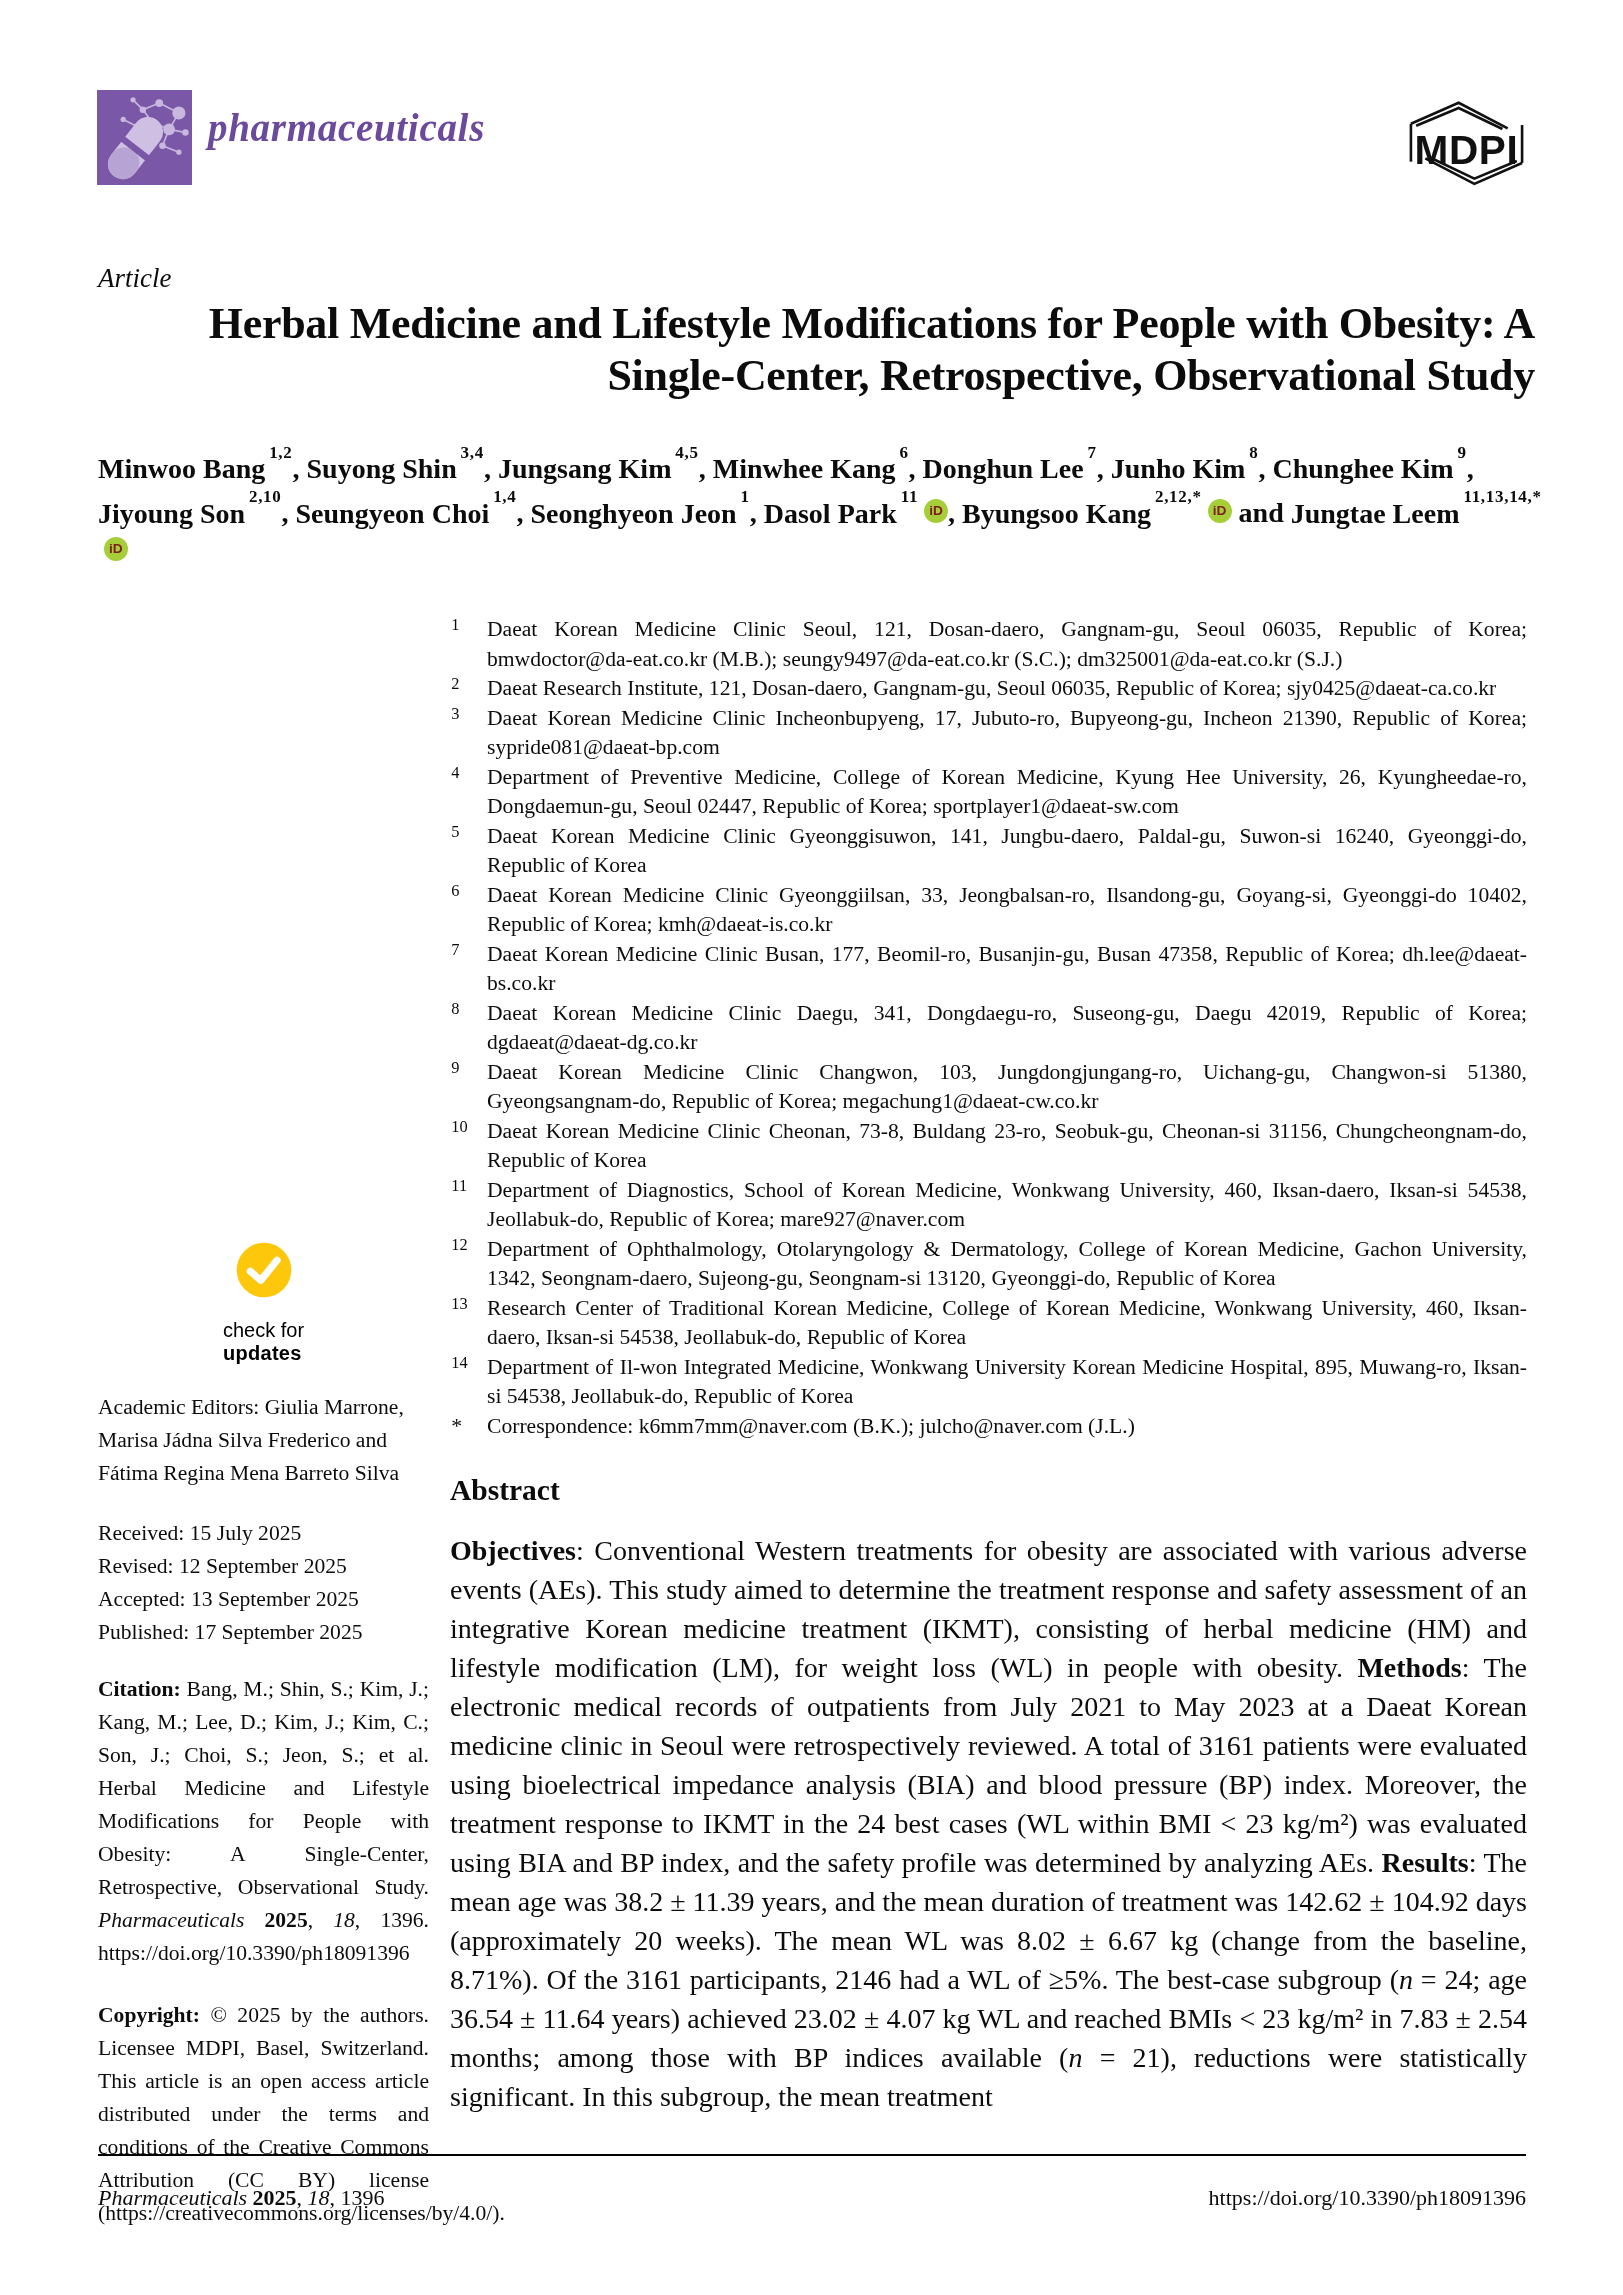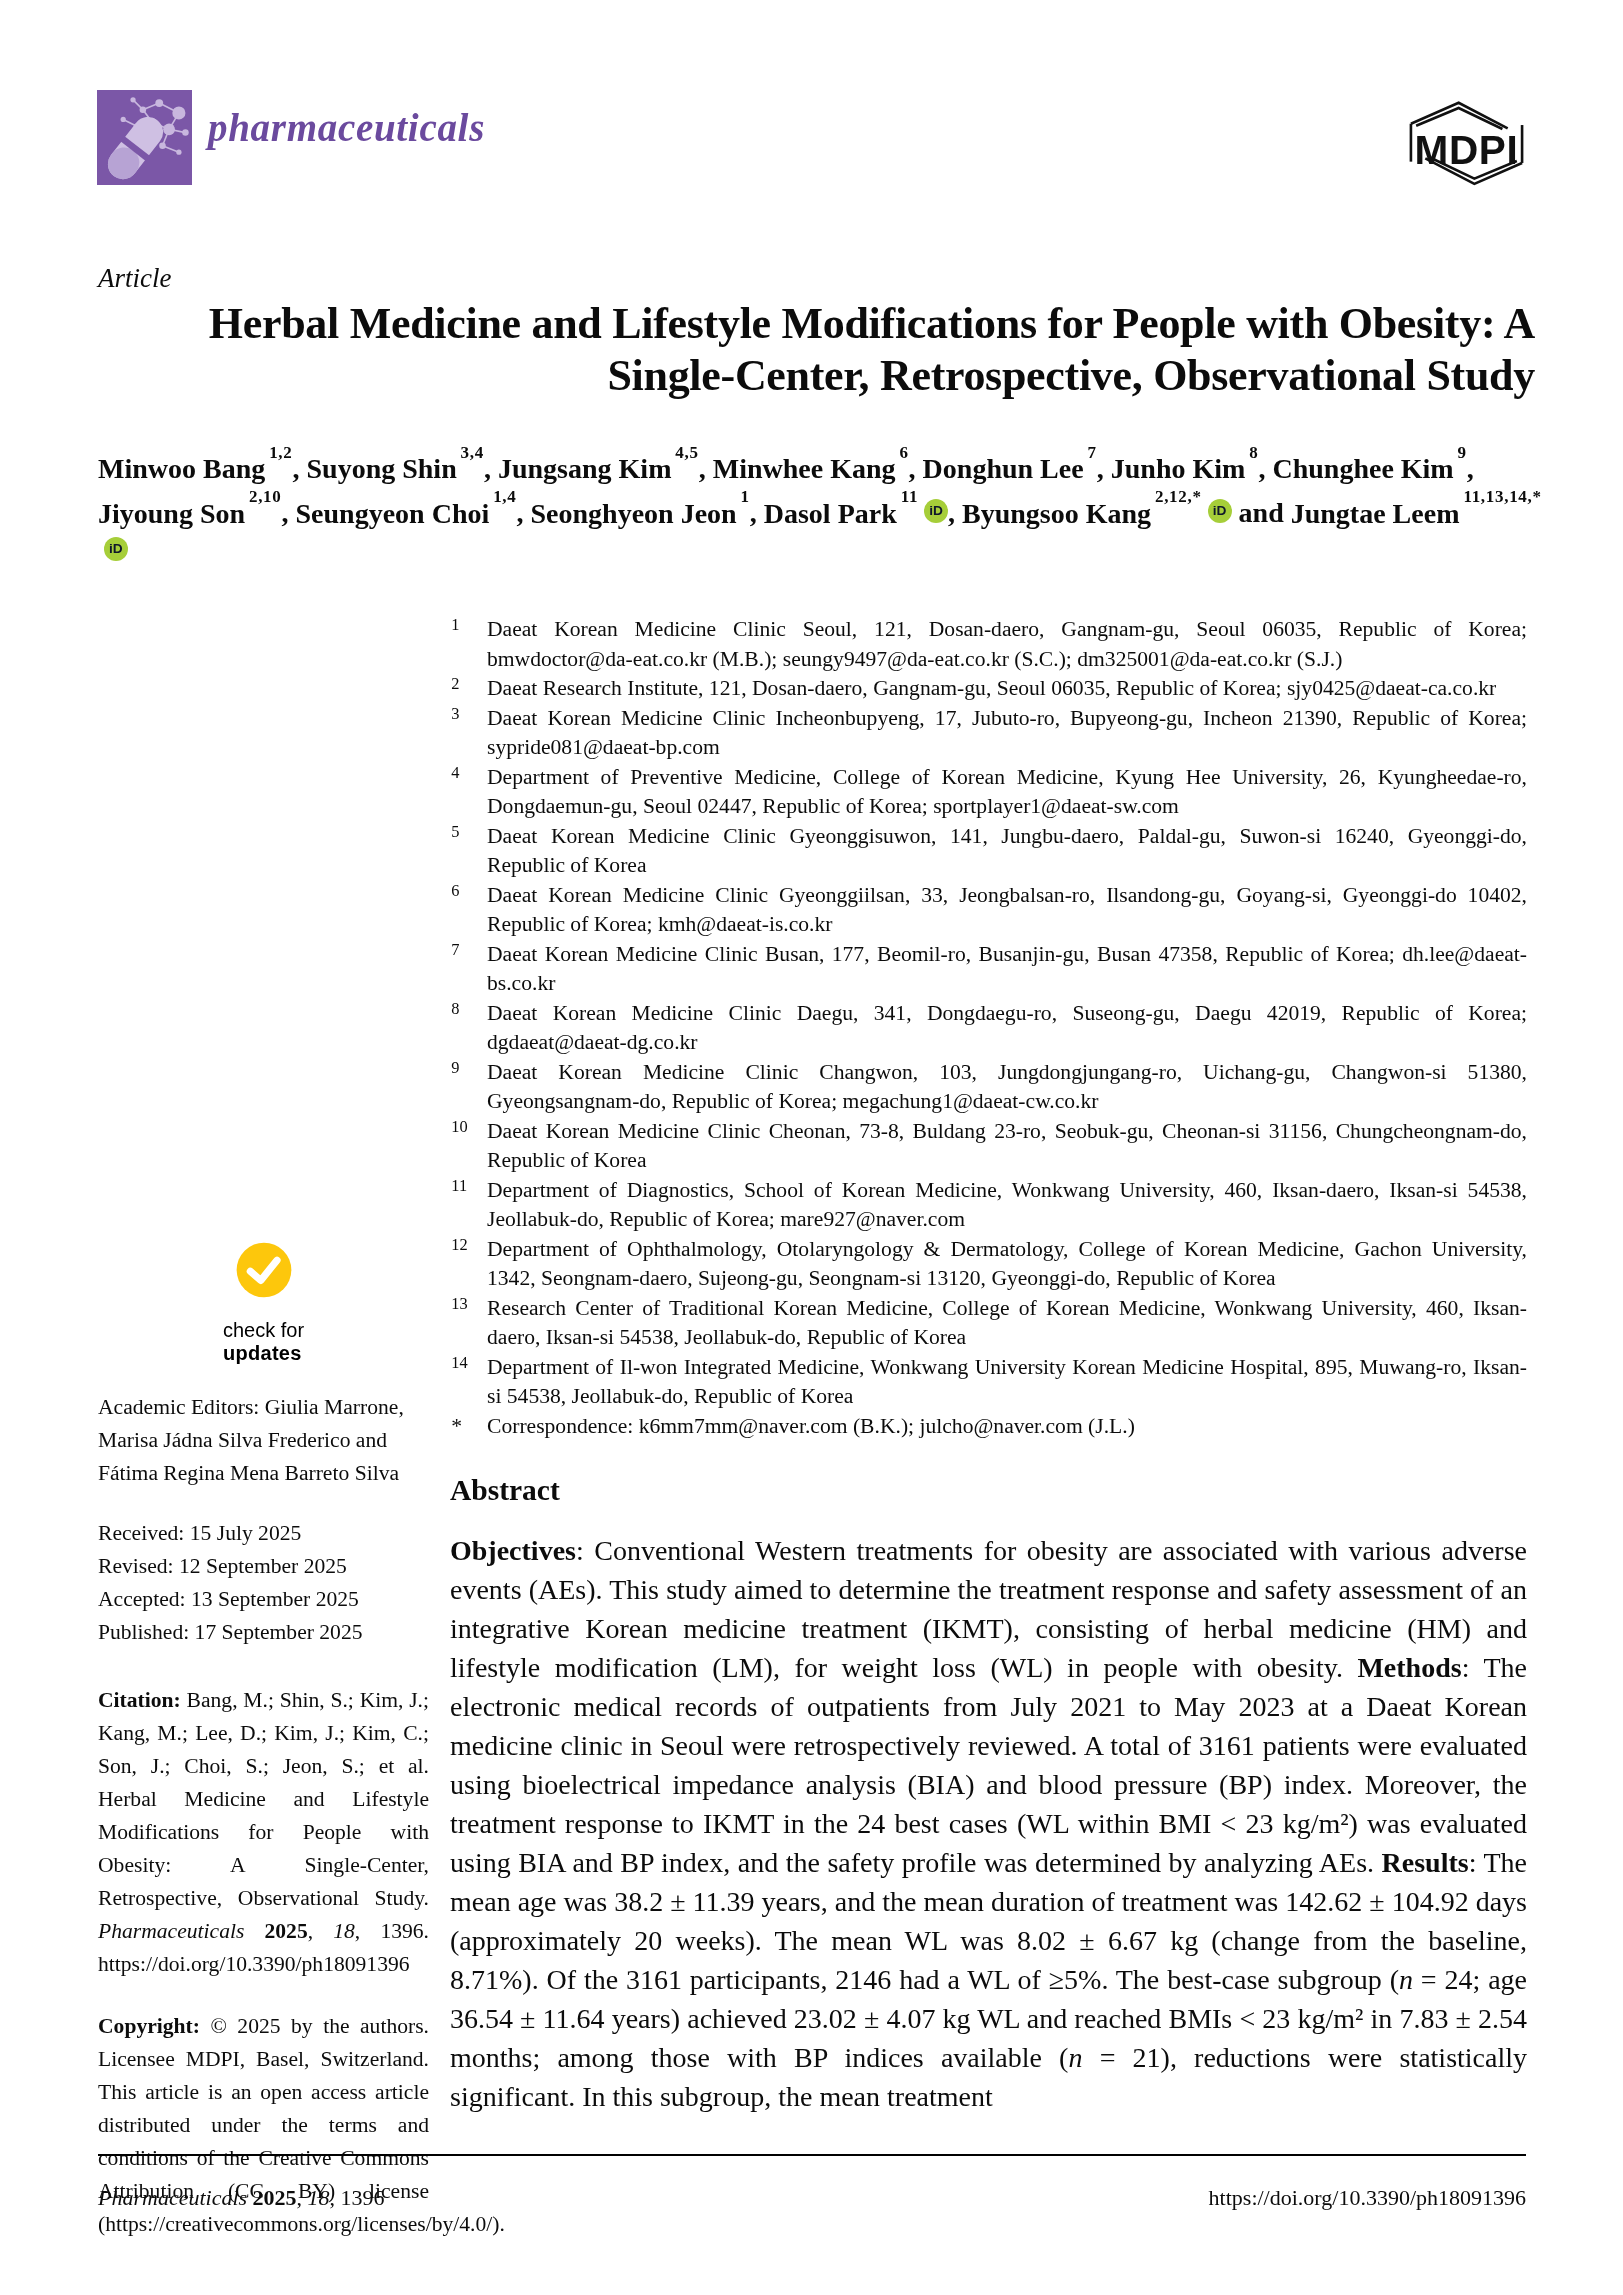--- a/index.html
+++ b/index.html
@@ -14,39 +14,39 @@
         font-weight:bold;color:#6b4a9e;letter-spacing:0.7px;}
   .mdpi-logo{position:absolute;left:1407px;top:100px;width:119px;height:88px;}
 
   
   .article-label{position:absolute;left:98px;top:263px;font-size:27px;font-style:italic;}
   .title{position:absolute;left:98px;top:298px;width:1437px;font-size:44px;font-weight:bold;
         line-height:52px;letter-spacing:-0.3px;text-align:right;}
   .authors{position:absolute;left:98px;top:444px;width:1447px;font-size:28px;font-weight:bold;
         line-height:38px;}
   .authors sup{font-size:17px;font-weight:bold;position:relative;top:-10.5px;margin-left:3.9px;letter-spacing:0.7px;}
-  .orcid{display:inline-block;width:24px;height:24px;border-radius:50%;background:#a6ce39;color:#0f172a;
+  .orcid{display:inline-block;width:24px;height:24px;border-radius:50%;background:#a6ce39;color:#7f1d1d;
         font-family:"Liberation Sans",sans-serif;font-size:13.7px;font-weight:bold;text-align:center;
         line-height:24px;margin-left:5.9px;position:relative;top:-7.9px;}
 
   
   .right-col{position:absolute;left:450px;top:615px;width:1077px;}
   .aff{position:relative;padding-left:37px;font-size:21.6px;line-height:29.5px;text-align:justify;}
   .aff-num{position:absolute;left:1.3px;top:-4.6px;font-size:16.4px;}
   .corr-marker{position:absolute;left:1.3px;top:0;font-size:21.6px;}
   .abstract-heading{font-size:29.5px;font-weight:bold;margin:33px 0 23.6px 0;}
   .abstract-text{font-size:28px;line-height:39px;text-align:justify;}
 
   
   .sidebar{position:absolute;left:98px;top:1242px;width:331px;font-size:21.6px;line-height:33px;}
   .badge{display:flex;align-items:center;gap:10.5px;margin-bottom:25px;cursor:pointer;flex-direction:column;}
   .badge-text{font-family:"Liberation Sans",sans-serif;font-size:20px;line-height:23.6px;color:#000;}
   .badge-text .l2{font-weight:bold;letter-spacing:0.3px;}
   .editors{margin-bottom:27px;}
-  .dates{margin-bottom:35px;}
+  .dates{margin-bottom:24px;}
   .citation{margin-bottom:29px;text-align:justify;}
   .copyright{text-align:justify;}
 
   
   .footer-rule{position:absolute;left:98px;top:2154px;width:1428px;height:2px;background:#000;}
   .footer{position:absolute;left:98px;top:2185px;width:1428px;font-size:22px;}
   .footer-doi{position:absolute;right:0;top:0;}
 </style>
 </head>
 <body>

